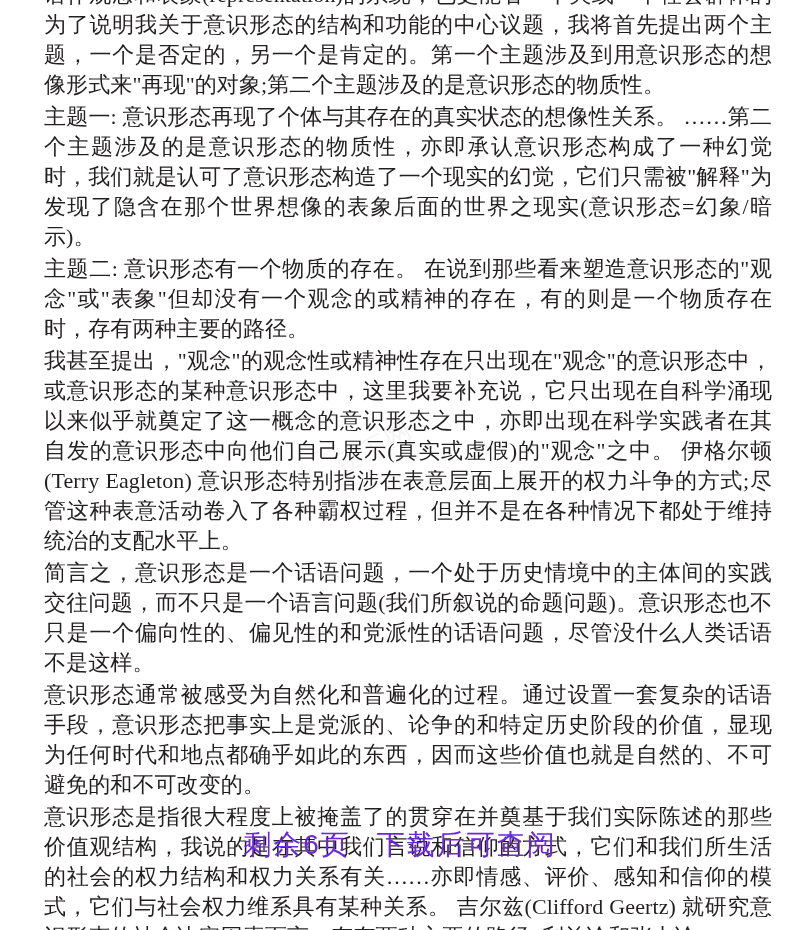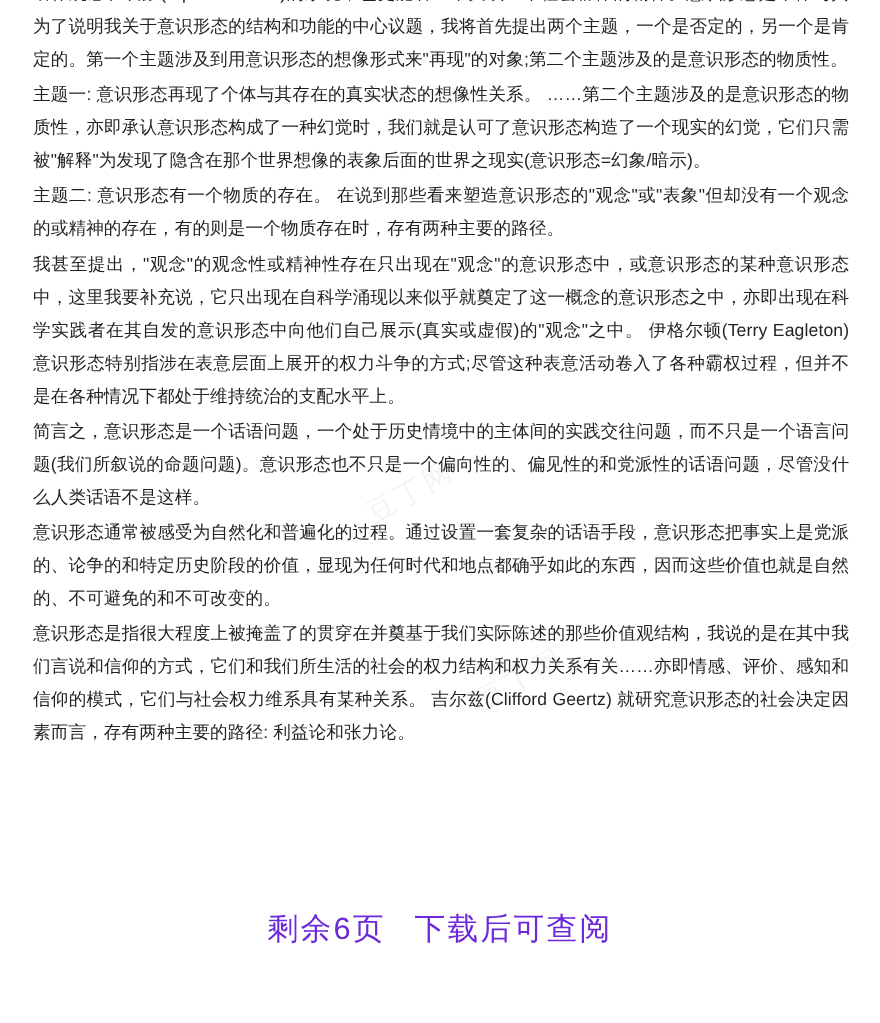--- a/index.html
+++ b/index.html
@@ -20,26 +20,27 @@
     width: 800px;
     height: 930px;
     box-sizing: border-box;
     padding: 0 28px;
   }
   .doc-body {
     position: relative;
     z-index: 2;
   }
   .para {
-    font-size: 16px;
+    font-size: 22px;
     line-height: 30px;
     text-align: justify;
     text-justify: inter-ideograph;
-    margin: 0 0 2px 2px;
+    margin: 0 0 2px 16px;
     letter-spacing: 0.1px;
+    font-family: Liberation Serif, serif;
   }
   .clip-top {
     height: 10px;
     overflow: hidden;
     position: relative;
   }
   .clip-top .para {
     position: relative;
     top: -20px;
   }

